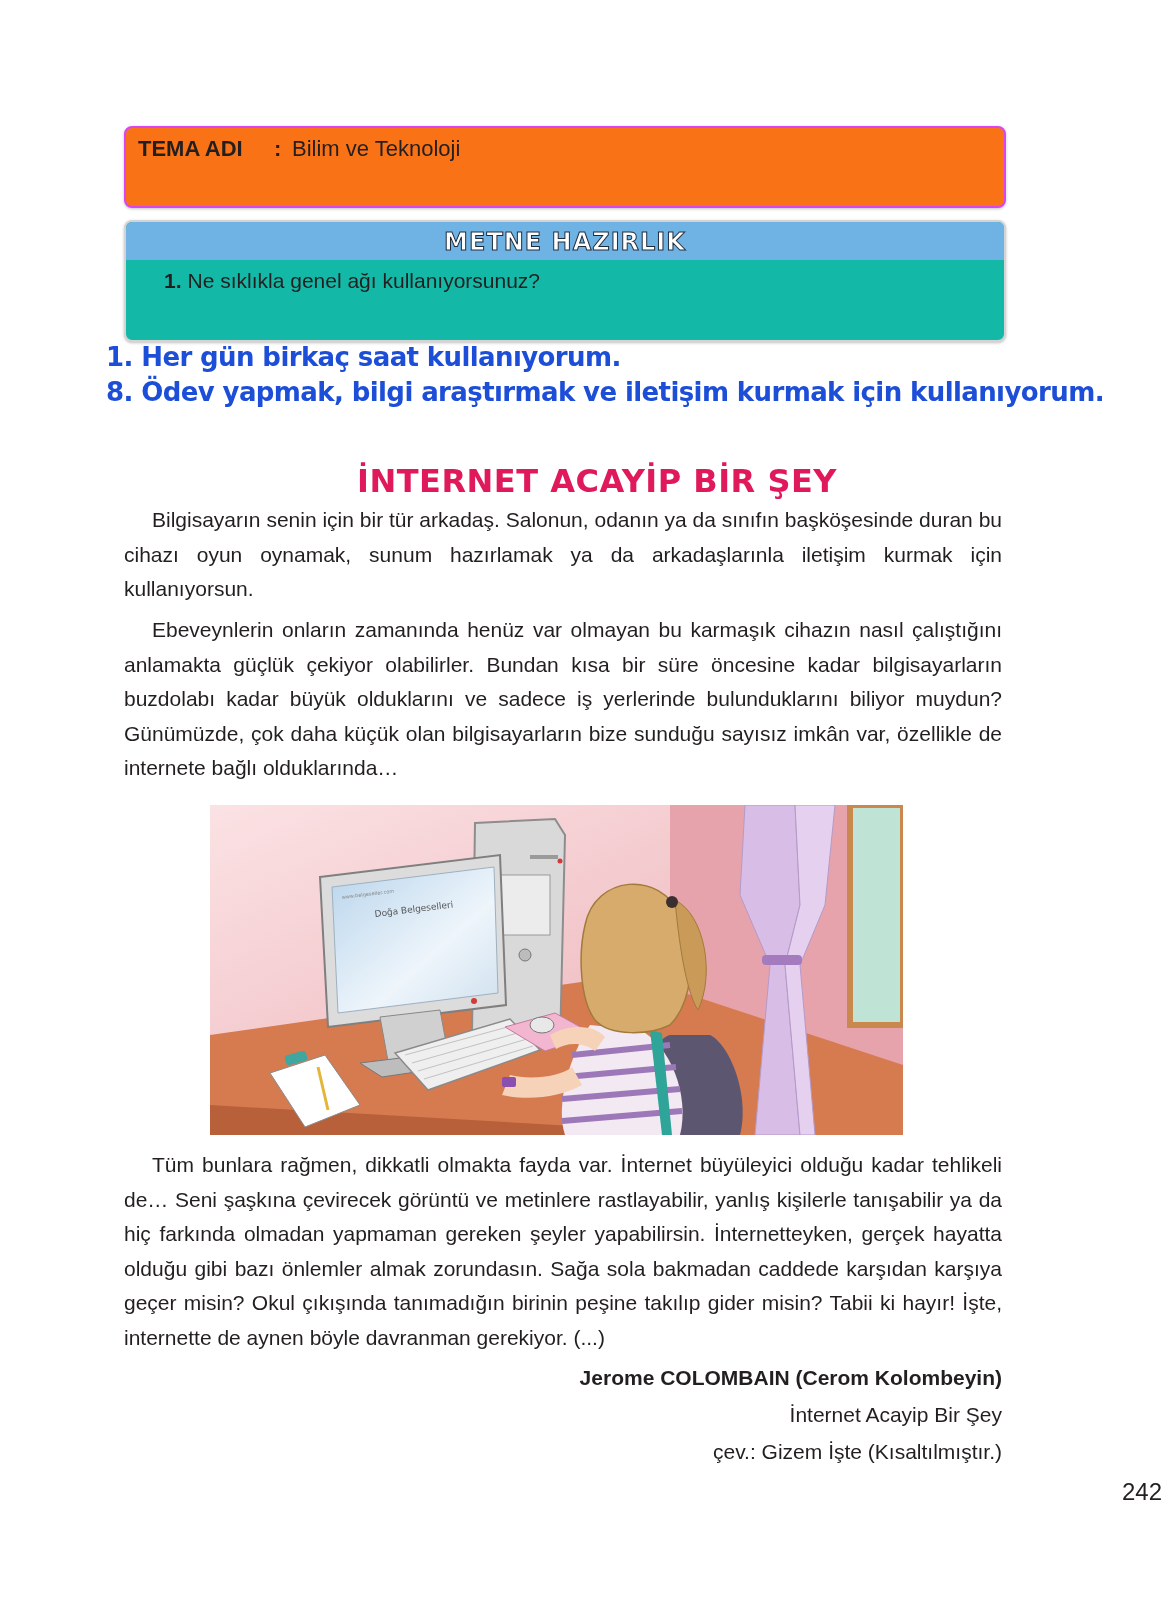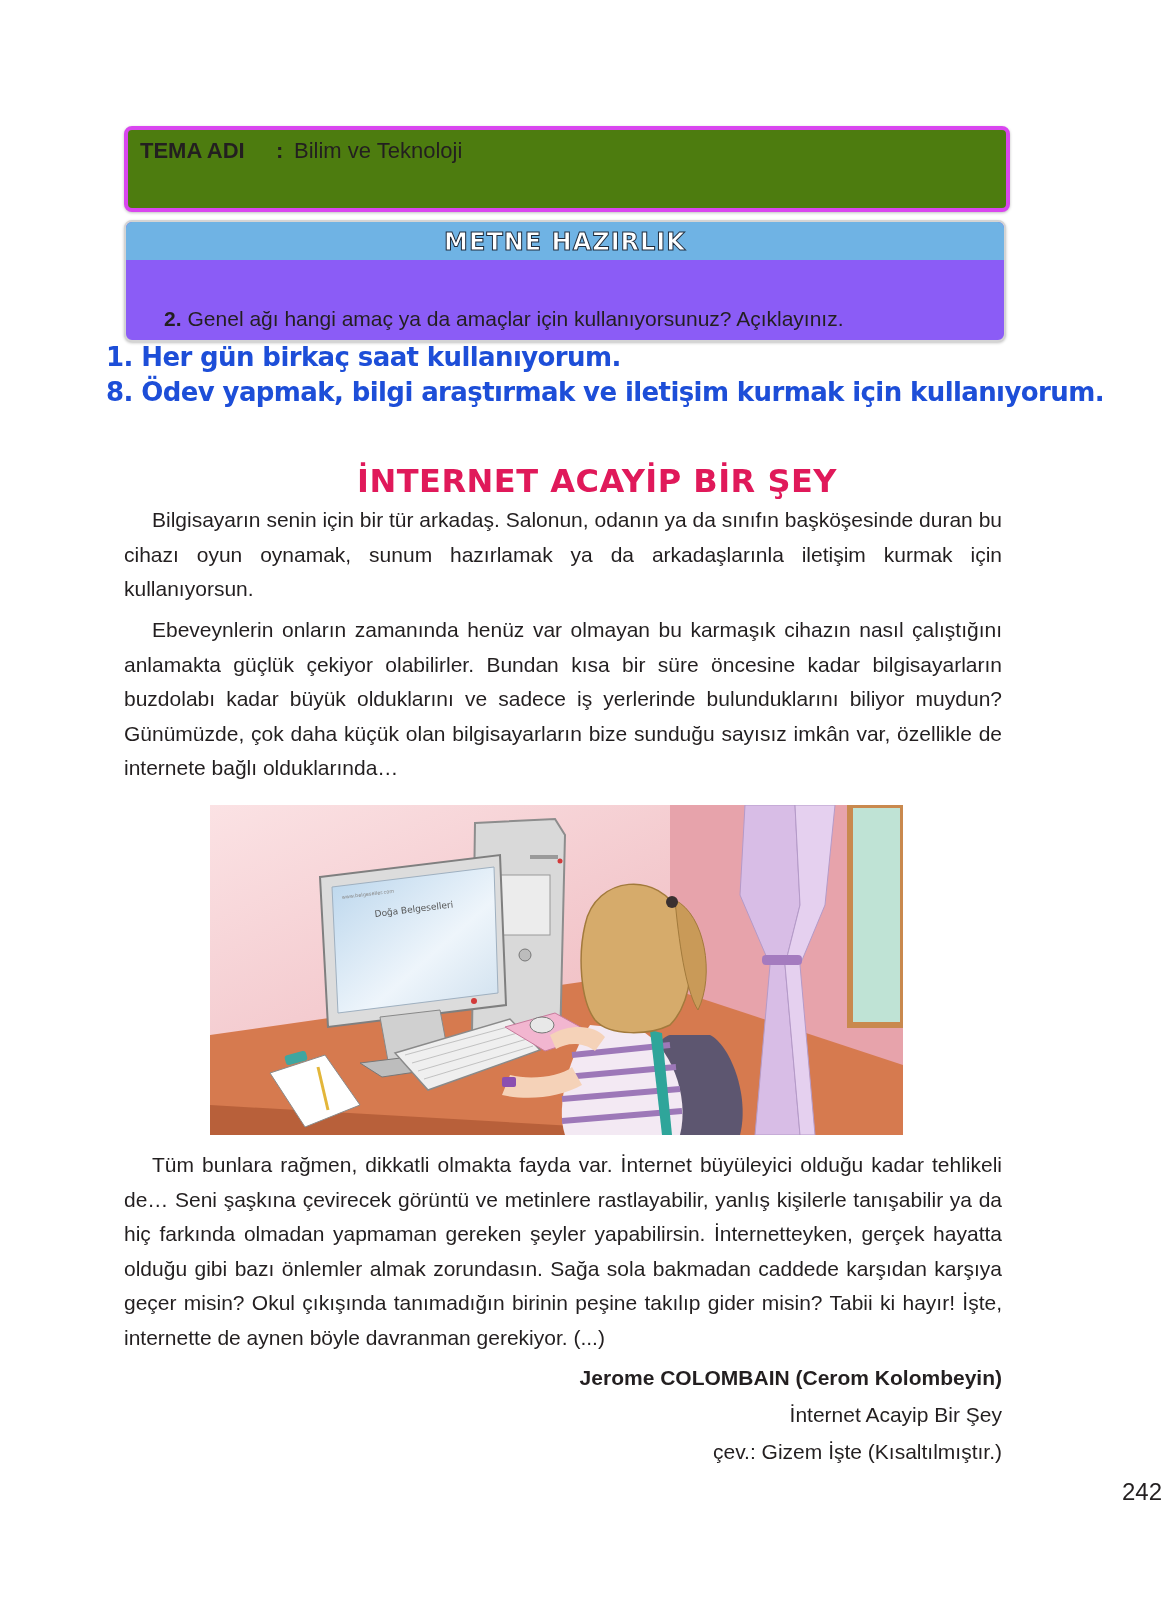--- a/index.html
+++ b/index.html
@@ -2,29 +2,29 @@
 <html><head>
 <meta charset="utf-8">
 <style>
   html, body { margin: 0; padding: 0; }
   body {
     width: 1162px; height: 1615px; background: #ffffff; position: relative;
     font-family: "Liberation Sans", "DejaVu Sans", sans-serif; color: #231f20; overflow: hidden;
   }
   .info-box {
     position: absolute; left: 124px; top: 126px; width: 878px; height: 78px;
-    background: #4d7c0f; border: 4px solid #d946ef; border-radius: 8px;
+    background: #f97316; border: 2px solid #d946ef; border-radius: 8px;
     box-shadow: 0 1px 3px rgba(0,0,0,0.25);
   }
   .info-row { position: absolute; left: 12px; font-size: 22px; height: 30px; line-height: 30px; }
   .info-row .k { font-weight: bold; display: inline-block; width: 136px; }
   .info-row .c { font-weight: bold; display: inline-block; width: 18px; }
   .prep-box {
     position: absolute; left: 124px; top: 220px; width: 878px; height: 118px;
-    background: #8b5cf6; border: 2px solid #d4d4d4; border-radius: 8px;
+    background: #14b8a6; border: 2px solid #d4d4d4; border-radius: 8px;
     box-shadow: 0 1px 3px rgba(0,0,0,0.25); overflow: hidden;
   }
   .prep-header {
     height: 38px; background: #6fb3e4; text-align: center; line-height: 40px;
     font-size: 24px; font-weight: bold; letter-spacing: 1px; color: #ffffff;
     -webkit-text-stroke: 1px #1e2a3a; font-family: "DejaVu Sans", sans-serif;
   }
   .prep-q { position: absolute; left: 38px; font-size: 21px; height: 30px; line-height: 30px; }
   .prep-q b { margin-right: 6px; }
   .answer {
@@ -53,22 +53,22 @@
 <body>
 
 <div class="info-box">
   <div class="info-row" style="top:6px;">
     <span class="k">TEMA ADI</span><span class="c">:</span><span>Bilim ve Teknoloji</span>
   </div>
 </div>
 
 <div class="prep-box">
   <div class="prep-header">METNE HAZIRLIK</div>
-  <div class="prep-q" style="top:82px;">
-    <b>2.</b><span>Genel ağı hangi amaç ya da amaçlar için kullanıyorsunuz? Açıklayınız.</span>
+  <div class="prep-q" style="top:44px;">
+    <b>1.</b><span>Ne sıklıkla genel ağı kullanıyorsunuz?</span>
   </div>
 </div>
 
 <div class="answer" style="top:342px;">1. Her gün birkaç saat kullanıyorum.</div>
 <div class="answer" style="top:377px;">8. Ödev yapmak, bilgi araştırmak ve iletişim kurmak için kullanıyorum.</div>
 
 <div class="title">İNTERNET ACAYİP BİR ŞEY</div>
 
 <p class="para" style="top:503px;"><span class="indent"></span><span>Bilgisayarın senin için bir tür arkadaş. Salonun, odanın ya da sınıfın başköşesinde duran bu cihazı oyun oynamak, sunum hazırlamak ya da arkadaşlarınla iletişim kurmak için kullanıyorsun.</span></p>
 

